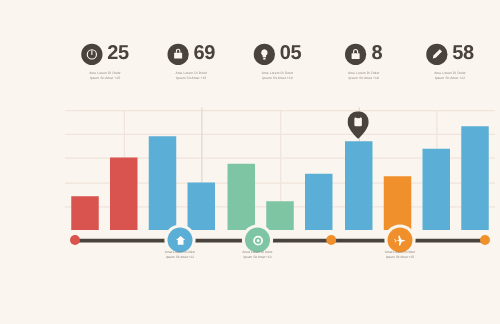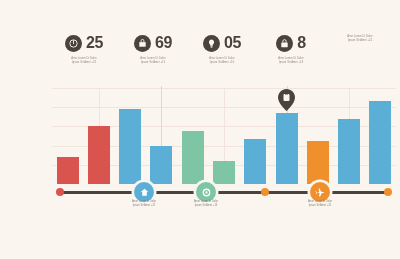--- a/index.html
+++ b/index.html
@@ -118,20 +118,28 @@
               <rect x="5" y="10" width="14" height="10" rx="1" fill="#faf6ef"></rect>
               <path d="M8.5 10V7a3.5 3.5 0 0 1 7 0v3" fill="none" stroke="#faf6ef" stroke-width="2"></path>
             </svg>
         </span>
         <span class="stat-num">8</span>
       </div>
       <div class="stat-cap">Ame Lorem Di Dolor<br>Ipsum Sit Amet +18</div>
     </div>
 
     <div class="stat">
+      <div class="stat-top">
+        <span class="stat-badge" style="background:#4a423c">
+          <svg width="11" height="11" viewBox="0 0 24 24">
+              <path d="M17 3l4 4-11 11-5 1 1-5z" fill="#faf6ef"></path>
+            </svg>
+        </span>
+        <span class="stat-num">58</span>
+      </div>
       <div class="stat-cap">Ame Lorem Di Dolor<br>Ipsum Sit Amet +22</div>
     </div>
 
   </div>
 
   <div class="plot">
     <div id="gridlayer">
         <div class="grid-h" style="top: 76.8px;"></div>
         <div class="grid-h" style="top: 57.6px;"></div>
         <div class="grid-h" style="top: 38.4px;"></div>

